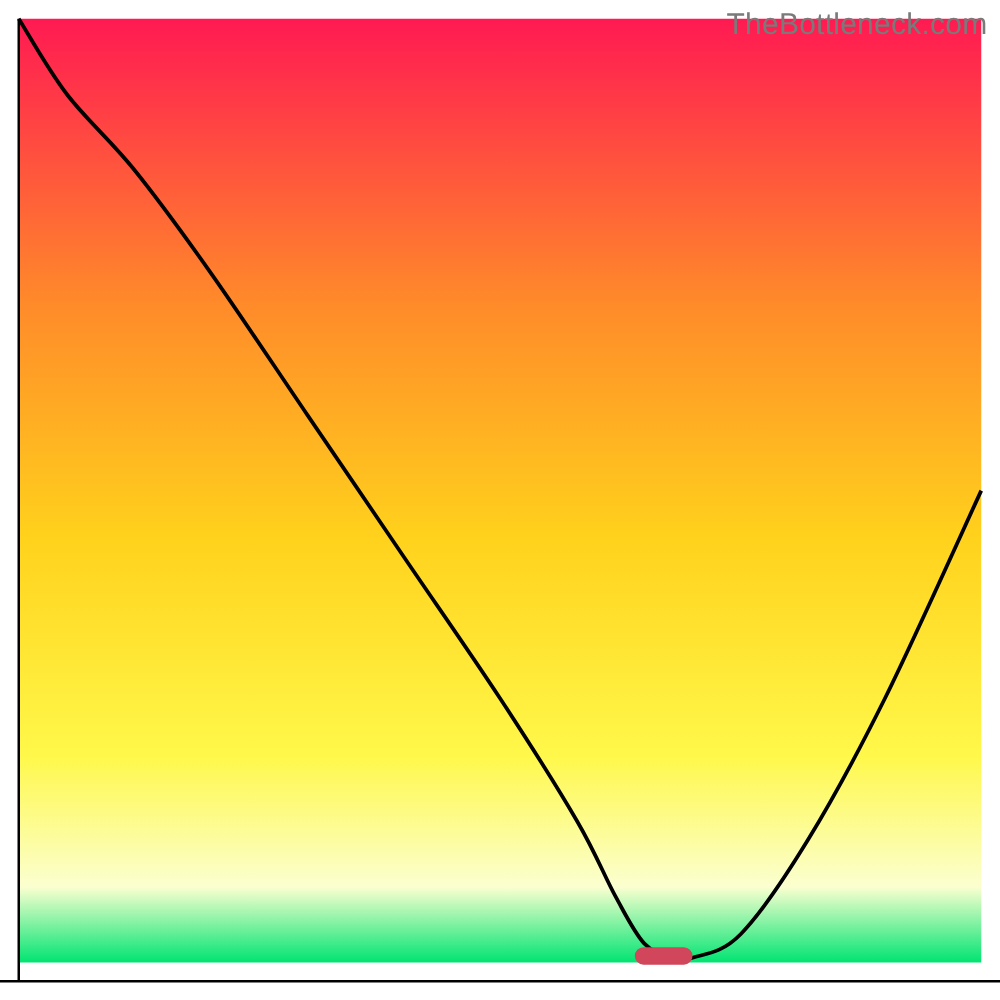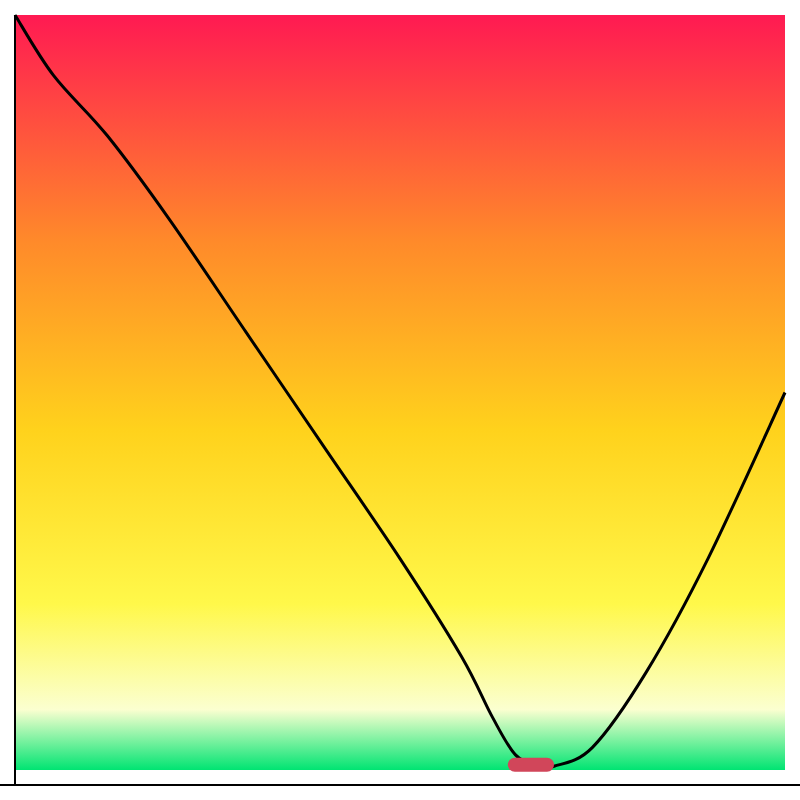--- a/index.html
+++ b/index.html
@@ -50,13 +50,14 @@
     <rect x="15" y="15" width="770" height="755" fill="url(#bg-grad)"></rect>
 
     <line x1="15" y1="15" x2="15" y2="785" stroke="#000" stroke-width="2"></line>
     <line x1="0" y1="785" x2="800" y2="785" stroke="#000" stroke-width="2"></line>
 
     <path id="curve-path" fill="none" stroke="#000000" stroke-width="3" d="M 15 15 C 21.416666666666668 25.066666666666663, 38.1 55.26666666666664, 53.5 75.39999999999998 C 68.9 95.53333333333332, 88.14999999999999 111.89166666666672, 107.39999999999999 135.80000000000007 C 126.64999999999999 159.7083333333334, 145.9 186.13333333333335, 169 218.85000000000002 C 192.1 251.5666666666667, 220.33333333333334 294.35, 246 332.1 C 271.6666666666667 369.85, 297.3333333333333 407.6, 323 445.35 C 348.6666666666667 483.1, 376.9 523.3666666666666, 400 558.5999999999999 C 423.1 593.8333333333333, 446.2 630.325, 461.59999999999997 656.75 C 476.99999999999994 683.175, 483.41666666666663 700.7916666666666, 492.4 717.15 C 501.3833333333333 733.5083333333333, 507.8 746.7208333333333, 515.5 754.9 C 523.2 763.0791666666667, 532.1833333333334 764.3375, 538.6 766.225 C 545.0166666666667 768.1125000000001, 545.0166666666667 769.3708333333334, 554 766.225 C 562.9833333333333 763.0791666666667, 577.1 763.0791666666667, 592.5 747.35 C 607.9 731.6208333333334, 627.15 703.3083333333334, 646.4 671.85 C 665.65 640.3916666666667, 684.9 605.1583333333333, 708 558.5999999999999 C 731.1 512.0416666666665, 772.1666666666666 420.18333333333334, 785 392.5"></path>
 
     <rect id="marker-pill" rx="7" ry="7" height="14" fill="#d1465a" x="507.8" width="46.19999999999999" y="757.715"></rect>
   </svg>
 
+  <div class="watermark">TheBottleneck.com</div>
 </div>
 
 </body></html>

